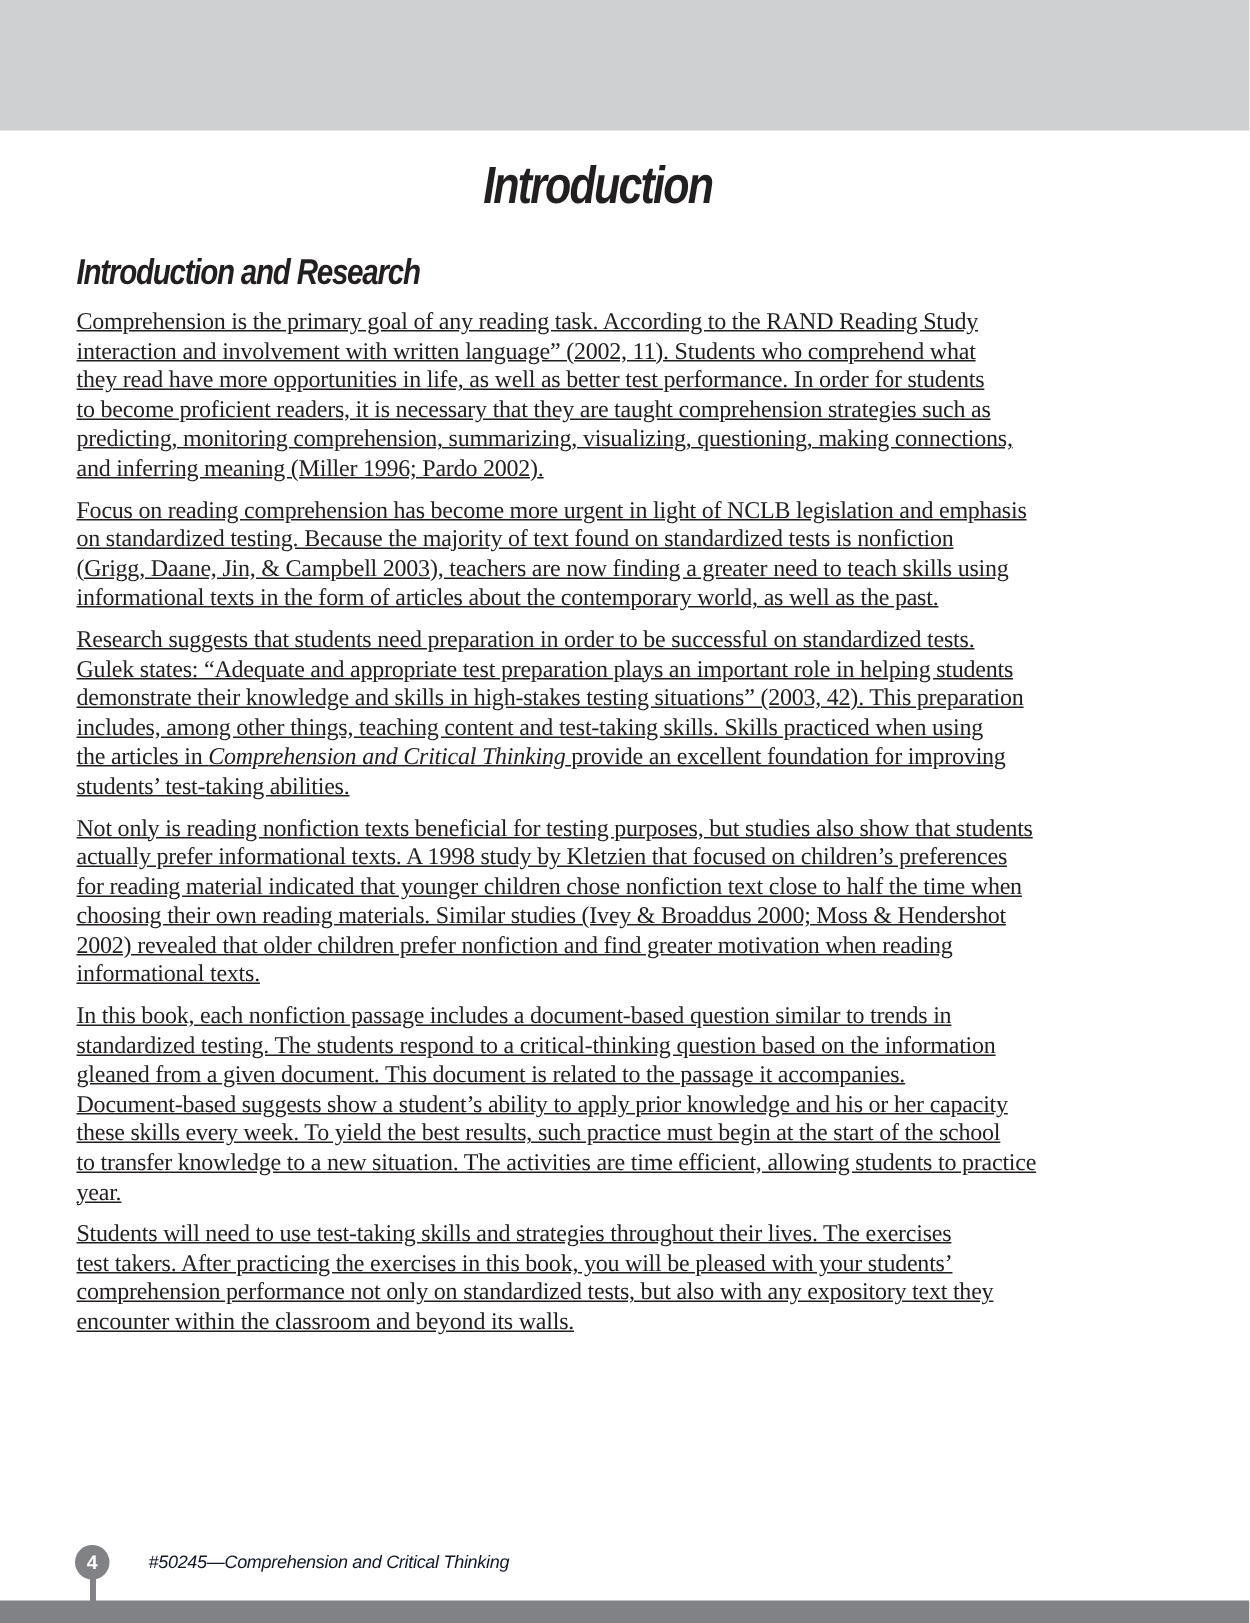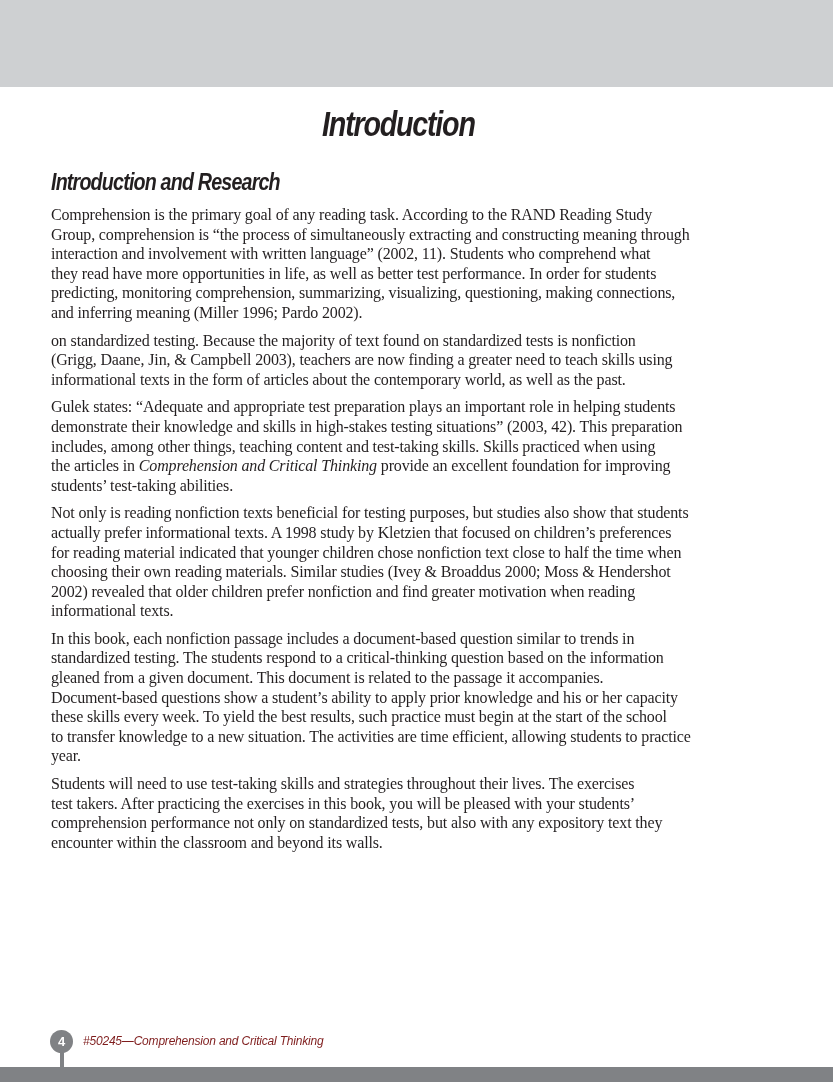--- a/index.html
+++ b/index.html
@@ -20,21 +20,21 @@
       color: #231f20;
     }
     .section-heading {
       position: absolute; left: 51px; top: 168px; margin: 0;
       font-family: "Liberation Sans", "DejaVu Sans", sans-serif;
       font-weight: bold; font-style: italic; font-size: 24px; letter-spacing: -1px;
       transform: scaleX(0.82); transform-origin: 0 0; white-space: nowrap;
       color: #231f20;
     }
     .body-text {
-      position: absolute; left: 51px; top: 205px; width: 700px;
+      position: absolute; left: 51px; top: 205px; width: 700px; text-decoration: underline;
     }
     .para { margin: 0 0 8px 0; }
     .line {
       display: block; font-size: 16px; line-height: 19.6px; white-space: nowrap;
       letter-spacing: -0.15px;
     }
     .line i { font-style: italic; }
     .footer-bar {
       position: absolute; left: 0; top: 1067px; width: 833px; height: 15px;
       background: #808285;
@@ -43,73 +43,75 @@
       position: absolute; left: 50px; top: 1030px; width: 23px; height: 23px;
       border-radius: 50%; background: #808285; color: #fff;
       font-family: "Liberation Sans", "DejaVu Sans", sans-serif; font-weight: bold;
       font-size: 13px; line-height: 23px; text-align: center;
     }
     .badge-stem {
       position: absolute; left: 60px; top: 1050px; width: 4px; height: 18px;
       background: #808285;
     }
     .footer-left {
-      position: absolute; left: 83px; top: 1034px;
+      position: absolute; left: 99px; top: 1034px;
       font-family: "Liberation Sans", "DejaVu Sans", sans-serif;
-      font-style: italic; font-size: 12px; color: #7f1d1d; white-space: nowrap;
+      font-style: italic; font-size: 12px; color: #0f172a; white-space: nowrap;
       letter-spacing: -0.2px;
     }
     .footer-right {
       position: absolute; right: 87px; top: 1094px;
       font-family: "Liberation Sans", "DejaVu Sans", sans-serif;
       font-style: italic; font-size: 12px; color: #231f20; white-space: nowrap;
     }
   </style>
 </head>
 <body>
 
 <div class="top-band"></div>
 
 <h1 class="page-title">Introduction</h1>
 <h2 class="section-heading">Introduction and Research</h2>
 
 <div class="body-text" id="body-text">
     <p class="para">
       <span class="line"><span>Comprehension is the primary goal of any reading task. According to the RAND Reading Study</span></span>
-      <span class="line"><span>Group, comprehension is “the process of simultaneously extracting and constructing meaning through</span></span>
       <span class="line"><span>interaction and involvement with written language” (2002, 11). Students who comprehend what</span></span>
       <span class="line"><span>they read have more opportunities in life, as well as better test performance. In order for students</span></span>
+      <span class="line"><span>to become proficient readers, it is necessary that they are taught comprehension strategies such as</span></span>
       <span class="line"><span>predicting, monitoring comprehension, summarizing, visualizing, questioning, making connections,</span></span>
       <span class="line"><span>and inferring meaning (Miller 1996; Pardo 2002).</span></span>
     </p>
     <p class="para">
+      <span class="line"><span>Focus on reading comprehension has become more urgent in light of NCLB legislation and emphasis</span></span>
       <span class="line"><span>on standardized testing. Because the majority of text found on standardized tests is nonfiction</span></span>
       <span class="line"><span>(Grigg, Daane, Jin, &amp; Campbell 2003), teachers are now finding a greater need to teach skills using</span></span>
       <span class="line"><span>informational texts in the form of articles about the contemporary world, as well as the past.</span></span>
     </p>
     <p class="para">
+      <span class="line"><span>Research suggests that students need preparation in order to be successful on standardized tests.</span></span>
       <span class="line"><span>Gulek states: “Adequate and appropriate test preparation plays an important role in helping students</span></span>
       <span class="line"><span>demonstrate their knowledge and skills in high-stakes testing situations” (2003, 42). This preparation</span></span>
       <span class="line"><span>includes, among other things, teaching content and test-taking skills. Skills practiced when using</span></span>
       <span class="line"><span>the articles in </span><i>Comprehension and Critical Thinking</i><span> provide an excellent foundation for improving</span></span>
       <span class="line"><span>students’ test-taking abilities.</span></span>
     </p>
     <p class="para">
       <span class="line"><span>Not only is reading nonfiction texts beneficial for testing purposes, but studies also show that students</span></span>
       <span class="line"><span>actually prefer informational texts. A 1998 study by Kletzien that focused on children’s preferences</span></span>
       <span class="line"><span>for reading material indicated that younger children chose nonfiction text close to half the time when</span></span>
       <span class="line"><span>choosing their own reading materials. Similar studies (Ivey &amp; Broaddus 2000; Moss &amp; Hendershot</span></span>
       <span class="line"><span>2002) revealed that older children prefer nonfiction and find greater motivation when reading</span></span>
       <span class="line"><span>informational texts.</span></span>
     </p>
     <p class="para">
       <span class="line"><span>In this book, each nonfiction passage includes a document-based question similar to trends in</span></span>
       <span class="line"><span>standardized testing. The students respond to a critical-thinking question based on the information</span></span>
       <span class="line"><span>gleaned from a given document. This document is related to the passage it accompanies.</span></span>
-      <span class="line"><span>Document-based questions show a student’s ability to apply prior knowledge and his or her capacity</span></span>
+      <span class="line"><span>Document-based suggests show a student’s ability to apply prior knowledge and his or her capacity</span></span>
       <span class="line"><span>these skills every week. To yield the best results, such practice must begin at the start of the school</span></span>
       <span class="line"><span>to transfer knowledge to a new situation. The activities are time efficient, allowing students to practice</span></span>
       <span class="line"><span>year.</span></span>
     </p>
     <p class="para">
       <span class="line"><span>Students will need to use test-taking skills and strategies throughout their lives. The exercises</span></span>
       <span class="line"><span>test takers. After practicing the exercises in this book, you will be pleased with your students’</span></span>
       <span class="line"><span>comprehension performance not only on standardized tests, but also with any expository text they</span></span>
       <span class="line"><span>encounter within the classroom and beyond its walls.</span></span>
     </p>

